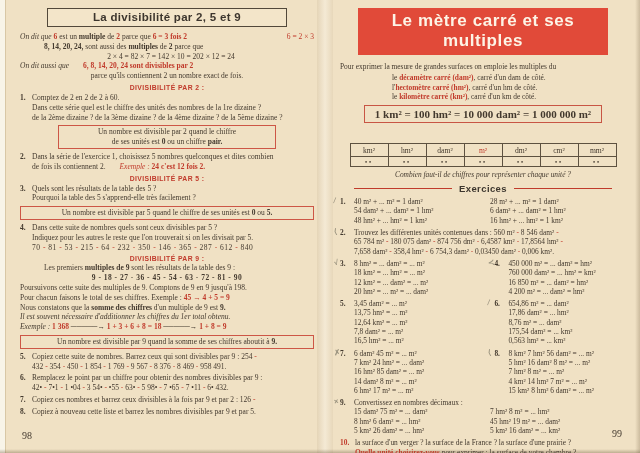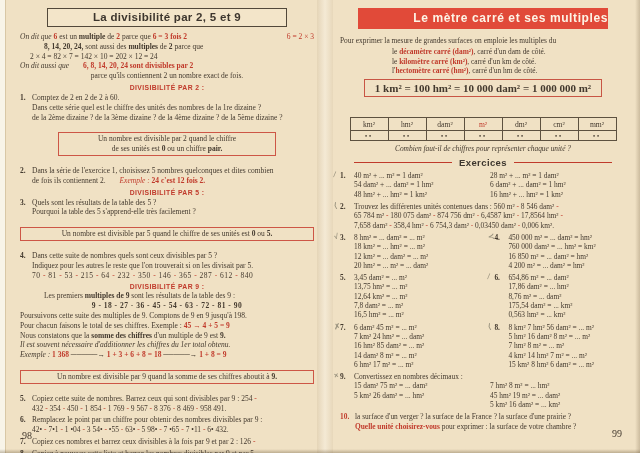--- a/index.html
+++ b/index.html
@@ -24,38 +24,38 @@
   .center{text-align:center}
   .ind1{padding-left:24px}
   .fr{float:right}
   .g14{margin-left:14px}
   .sp1{letter-spacing:.5px}
   
   .titlebox{width:222px;margin:0 auto 5px;border:1.4px solid #52483a;text-align:center;
             font-family:"Liberation Sans",sans-serif;font-weight:bold;font-size:11.5px;
             letter-spacing:.3px;padding:2px 8px 3px;color:#3d362e;background:#f3e5c9}
   
-  .banner{width:250px;margin:0 auto 7px;background:#e14a39;color:#fdf4e6;text-align:right;
-          font-family:"Liberation Sans",sans-serif;font-weight:bold;font-size:12px;
+  .banner{width:250px;margin:0 auto 7px;background:#e14a39;color:#fdf4e6;text-align:center;
+          font-family:"Liberation Sans",sans-serif;font-weight:bold;font-size:17px;
           letter-spacing:.6px;padding:3px 0 4px}
   
   .h2{font-family:"Liberation Sans",sans-serif;font-weight:bold;font-size:6.8px;color:#c03a2b;
       text-align:center;letter-spacing:.4px;margin:3px 0 1px}
   
-  .rulebox{border:1.2px solid #cd5646;padding:1px 0;margin:10px auto;background:transparent}
+  .rulebox{border:1.2px solid #cd5646;padding:1px 0;margin:3px auto;background:transparent}
   #rule2{width:216px}
   #rule5,#rule9{width:100%;box-sizing:border-box}
   
   .item{position:relative;padding-left:12px;margin-top:2px}
   .itemnum{position:absolute;left:0;top:0;font-weight:bold;font-size:7.5px;line-height:9.8px}
   .ex{position:relative;padding-left:14px;margin-top:3px}
   .exnum{position:absolute;left:0;top:0;font-weight:bold;font-size:7.4px;line-height:9.3px}
   .mark{position:absolute;left:-6px;top:-1px;color:#9a937f;font-family:"Liberation Sans",sans-serif;
         font-size:7.5px;transform:rotate(-10deg);font-weight:bold}
-  .eqrow{display:flex;justify-content:flex-start;padding:0 2px 0 10px}
+  .eqrow{display:flex;justify-content:center;padding:0 2px 0 10px}
   .cols{display:flex}
   .cols .col{width:50%}
   .exrow{display:flex}
   .exrow .ex-a{width:47%}
   .exrow .ex-b{flex:1;margin-left:6px}
   
   .formulabox{width:236px;margin:4px auto 3px;border:1.3px solid #c85544;text-align:center;
               font-weight:bold;font-size:11px;padding:2px 0;color:#43392e}
   
   table.units{margin:20px auto 2px;border-collapse:collapse}
@@ -180,22 +180,22 @@
     <div class="pagenum" id="pn98">98</div>
   </div>
 
   <div class="page" id="right-page">
     <div class="banner">Le mètre carré et ses multiples</div>
     <div>
         <div class="line"><span class="">Pour exprimer la mesure de grandes surfaces on emploie les multiples du</span></div>
       </div>
     <div style="margin-top:2px">
         <div class="line ind2" style="padding-left: 52px;"><span class="">le </span><span class="red bold">décamètre carré</span><span class="red bold"> (dam²)</span><span class="">,  carré d'un dam de côté.</span></div>
+        <div class="line ind2" style="padding-left: 52px;"><span class="">l'</span><span class="red bold">hectomètre carré</span><span class="red bold"> (hm²)</span><span class="">,  carré d'un hm  de côté.</span></div>
         <div class="line ind2" style="padding-left: 52px;"><span class="">le </span><span class="red bold">kilomètre carré</span><span class="red bold"> (km²)</span><span class="">,  carré d'un km  de côté.</span></div>
-        <div class="line ind2" style="padding-left: 52px;"><span class="">l'</span><span class="red bold">hectomètre carré</span><span class="red bold"> (hm²)</span><span class="">,  carré d'un hm  de côté.</span></div>
       </div>
     <div class="formulabox">1 km²  =  100 hm²  =  10 000 dam²  =  1 000 000 m²</div>
 
     <table class="units">
       <tbody>
           <tr id="units-head">
             <td class="uh">km²</td>
             <td class="uh">hm²</td>
             <td class="uh">dam²</td>
             <td class="uh red">m²</td>
@@ -322,20 +322,21 @@
       </div>
     </div>
 
     <div class="ex">
       <span class="mark">×</span>
       <span class="exnum">9.</span>
       <div class="line">Convertissez en nombres décimaux :</div>
       <div class="cols">
         <div class="col">
             <div class="line">15 dam² 75 m² = ... dam²</div>
+            <div class="line">8 hm² 6 dam²  = ... hm²</div>
             <div class="line">5 km² 26 dam² = ... hm²</div>
           </div>
         <div class="col">
             <div class="line">7 hm² 8 m²    = ... hm²</div>
             <div class="line">45 hm² 19 m²  = ... dam²</div>
             <div class="line">5 km² 16 dam² = ... km²</div>
           </div>
       </div>
     </div>
 

